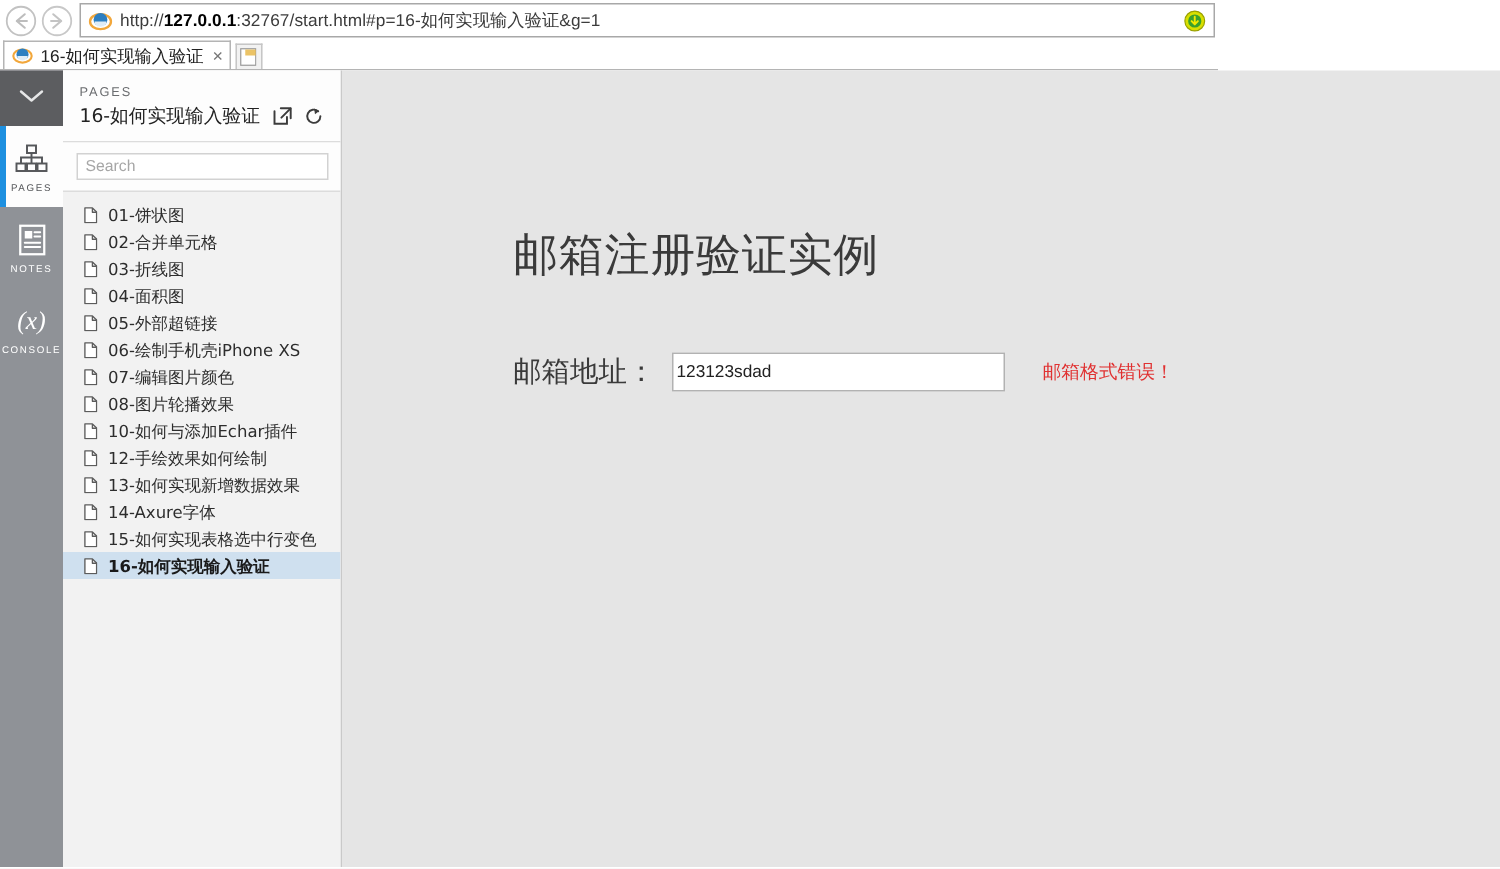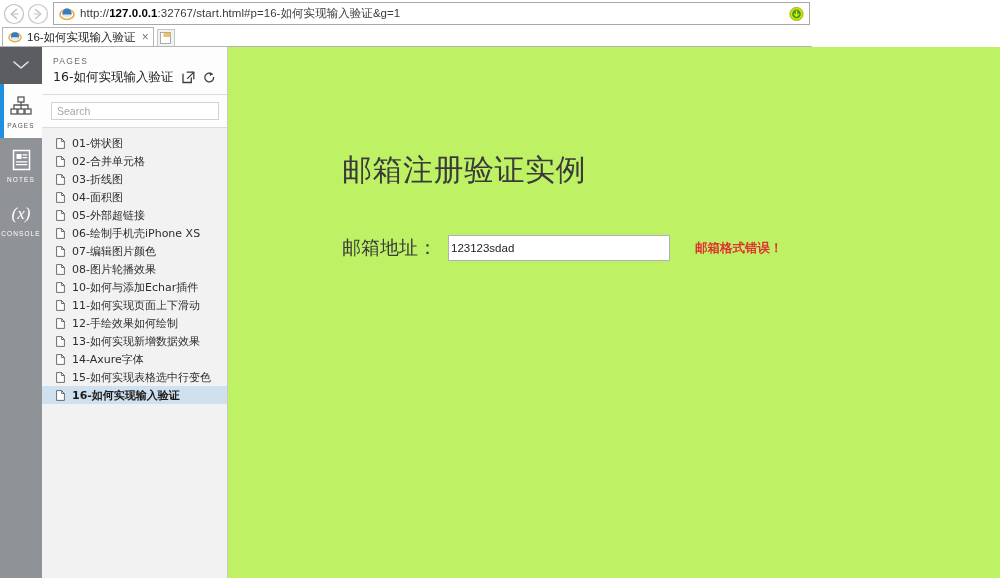--- a/index.html
+++ b/index.html
@@ -276,21 +276,21 @@
     width: 10px;
     height: 12px;
     flex: 0 0 10px;
     margin-right: 7px;
     display: flex; align-items: center; justify-content: center;
   }
 
   
   .canvas {
     flex: 1 1 auto;
-    background: #bef264;
+    background: #e5e5e5;
     position: relative;
     height: 531px;
     overflow: hidden;
   }
   .page-title {
     position: absolute;
     left: 114px;
     top: 103px;
     font-size: 30px;
     color: #3a3a3a;
@@ -321,21 +321,21 @@
     font-size: 11.5px;
     color: #222;
     padding: 0 2px;
     font-family: "Liberation Sans", sans-serif;
     outline: none;
   }
   .error-msg {
     margin-left: 25px;
     font-size: 12.5px;
     color: #e03131;
-    font-weight: bold;
+    font-weight: normal;
     white-space: nowrap;
     font-family: "DejaVu Sans", "Liberation Sans", sans-serif;
   }
 </style>
 </head>
 <body>
 
 <div class="browser-chrome">
 
   <div class="url-row">
@@ -550,29 +550,20 @@
           </span>
           <span>10-如何与添加Echar插件</span>
         </div>
         <div class="page-item">
           <span class="page-doc-ico">
             <svg width="9" height="11" viewBox="0 0 9 11" aria-hidden="true">
               <path d="M0.6 0.6 h5 l2.8 2.8 v7 h-7.8 z" fill="#ffffff" stroke="#5c5c5c" stroke-width="0.9" stroke-linejoin="round"></path>
               <path d="M5.6 0.6 v2.9 h2.8" fill="none" stroke="#5c5c5c" stroke-width="0.9" stroke-linejoin="round"></path>
             </svg>
           </span>
-          <span>11-如何实现页面上下滑动</span>
-        </div>
-        <div class="page-item">
-          <span class="page-doc-ico">
-            <svg width="9" height="11" viewBox="0 0 9 11" aria-hidden="true">
-              <path d="M0.6 0.6 h5 l2.8 2.8 v7 h-7.8 z" fill="#ffffff" stroke="#5c5c5c" stroke-width="0.9" stroke-linejoin="round"></path>
-              <path d="M5.6 0.6 v2.9 h2.8" fill="none" stroke="#5c5c5c" stroke-width="0.9" stroke-linejoin="round"></path>
-            </svg>
-          </span>
           <span>12-手绘效果如何绘制</span>
         </div>
         <div class="page-item">
           <span class="page-doc-ico">
             <svg width="9" height="11" viewBox="0 0 9 11" aria-hidden="true">
               <path d="M0.6 0.6 h5 l2.8 2.8 v7 h-7.8 z" fill="#ffffff" stroke="#5c5c5c" stroke-width="0.9" stroke-linejoin="round"></path>
               <path d="M5.6 0.6 v2.9 h2.8" fill="none" stroke="#5c5c5c" stroke-width="0.9" stroke-linejoin="round"></path>
             </svg>
           </span>
           <span>13-如何实现新增数据效果</span>

